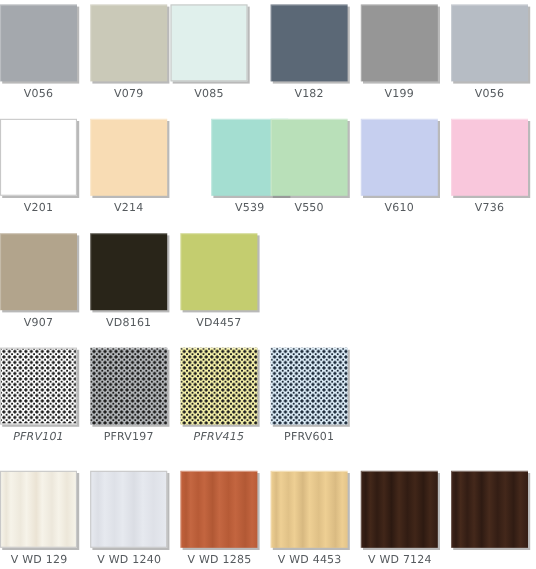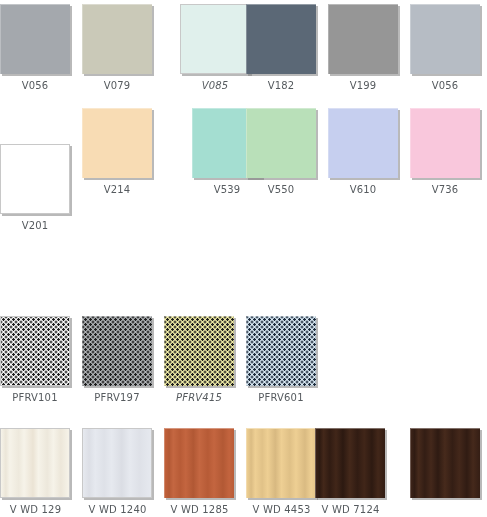--- a/index.html
+++ b/index.html
@@ -149,39 +149,39 @@
 
 <div class="swatch-row" style="position: absolute; left: 0px; top: 4px; height: 104px;">
       <div class="swatch-cell" style="left: 0px;">
         <div class="swatch-chip" style="width: 70px; height: 70px; background-color: rgb(164, 168, 173);"></div>
         <div class="swatch-label">V056</div>
       </div>
       <div class="swatch-cell" style="left: 82px;">
         <div class="swatch-chip" style="width: 70px; height: 70px; background-color: rgb(202, 201, 184);"></div>
         <div class="swatch-label">V079</div>
       </div>
-      <div class="swatch-cell" style="left: 180px; font-style: italic;">
+      <div class="swatch-cell" style="left: 155px;">
         <div class="swatch-chip pale" style="width: 70px; height: 70px; background-color: rgb(224, 240, 236);"></div>
         <div class="swatch-label">V085</div>
       </div>
       <div class="swatch-cell" style="left: 246px;">
         <div class="swatch-chip" style="width: 70px; height: 70px; background-color: rgb(91, 104, 118);"></div>
         <div class="swatch-label">V182</div>
       </div>
       <div class="swatch-cell" style="left: 328px;">
         <div class="swatch-chip" style="width: 70px; height: 70px; background-color: rgb(150, 150, 150);"></div>
         <div class="swatch-label">V199</div>
       </div>
       <div class="swatch-cell" style="left: 410px;">
         <div class="swatch-chip" style="width: 70px; height: 70px; background-color: rgb(182, 188, 196);"></div>
         <div class="swatch-label">V056</div>
       </div>
     </div>
     <div class="swatch-row" style="position: absolute; left: 0px; top: 108px; height: 104px;">
-      <div class="swatch-cell" style="left: 0px; margin-top: 36px;">
+      <div class="swatch-cell" style="left: 0px;">
         <div class="swatch-chip pale" style="width: 70px; height: 70px; background-color: rgb(255, 255, 255);"></div>
         <div class="swatch-label">V201</div>
       </div>
       <div class="swatch-cell" style="left: 82px;">
         <div class="swatch-chip" style="width: 70px; height: 70px; background-color: rgb(248, 220, 180);"></div>
         <div class="swatch-label">V214</div>
       </div>
       <div class="swatch-cell" style="left: 164px; padding-left: 28px;">
         <div class="swatch-chip" style="width: 70px; height: 70px; background-color: rgb(164, 222, 209);"></div>
         <div class="swatch-label">V539</div>
@@ -192,22 +192,36 @@
       </div>
       <div class="swatch-cell" style="left: 328px;">
         <div class="swatch-chip" style="width: 70px; height: 70px; background-color: rgb(198, 207, 239);"></div>
         <div class="swatch-label">V610</div>
       </div>
       <div class="swatch-cell" style="left: 410px;">
         <div class="swatch-chip" style="width: 70px; height: 70px; background-color: rgb(249, 199, 220);"></div>
         <div class="swatch-label">V736</div>
       </div>
     </div>
+    <div class="swatch-row" style="position: absolute; left: 0px; top: 212px; height: 104px;">
+      <div class="swatch-cell" style="left: 0px;">
+        <div class="swatch-chip" style="width: 70px; height: 70px; background-color: rgb(178, 164, 140);"></div>
+        <div class="swatch-label">V907</div>
+      </div>
+      <div class="swatch-cell" style="left: 82px;">
+        <div class="swatch-chip" style="width: 70px; height: 70px; background-color: rgb(41, 37, 25);"></div>
+        <div class="swatch-label">VD8161</div>
+      </div>
+      <div class="swatch-cell" style="left: 164px;">
+        <div class="swatch-chip" style="width: 70px; height: 70px; background-color: rgb(196, 205, 111);"></div>
+        <div class="swatch-label">VD4457</div>
+      </div>
+    </div>
     <div class="swatch-row" style="position: absolute; left: 0px; top: 316px; height: 112px;">
-      <div class="swatch-cell" style="left: 0px;">
+      <div class="swatch-cell" style="left: 0px; font-style: italic;">
         <div class="swatch-chip pale perf" style="width: 70px; height: 70px; background-color: rgb(253, 253, 253); background-image: radial-gradient(rgb(28, 28, 28) 0px, rgb(28, 28, 28) 1.25px, rgba(0, 0, 0, 0) 1.45px), radial-gradient(rgb(28, 28, 28) 0px, rgb(28, 28, 28) 1px, rgba(0, 0, 0, 0) 1.2px); background-size: 5px 5px, 5px 5px; background-position: 0px 0px, 2.5px 2.5px;"></div>
         <div class="swatch-label">PFRV101</div>
       </div>
       <div class="swatch-cell" style="left: 82px;">
         <div class="swatch-chip perf" style="width: 70px; height: 70px; background-color: rgb(179, 182, 185); background-image: radial-gradient(rgb(28, 28, 28) 0px, rgb(28, 28, 28) 1.25px, rgba(0, 0, 0, 0) 1.45px), radial-gradient(rgb(28, 28, 28) 0px, rgb(28, 28, 28) 1px, rgba(0, 0, 0, 0) 1.2px); background-size: 5px 5px, 5px 5px; background-position: 0px 0px, 2.5px 2.5px;"></div>
         <div class="swatch-label">PFRV197</div>
       </div>
       <div class="swatch-cell" style="left: 164px; font-style: italic;">
         <div class="swatch-chip perf" style="width: 70px; height: 70px; background-color: rgb(244, 240, 168); background-image: radial-gradient(rgb(28, 28, 28) 0px, rgb(28, 28, 28) 1.25px, rgba(0, 0, 0, 0) 1.45px), radial-gradient(rgb(28, 28, 28) 0px, rgb(28, 28, 28) 1px, rgba(0, 0, 0, 0) 1.2px); background-size: 5px 5px, 5px 5px; background-position: 0px 0px, 2.5px 2.5px;"></div>
         <div class="swatch-label">PFRV415</div>
@@ -235,21 +249,21 @@
           <div class="grain grain-wood"></div>
         </div>
         <div class="swatch-label align-left">V WD 1285</div>
       </div>
       <div class="swatch-cell" style="left: 246px;">
         <div class="swatch-chip" style="width: 70px; height: 70px; background-color: rgb(237, 206, 145);">
           <div class="grain grain-wood"></div>
         </div>
         <div class="swatch-label align-left">V WD 4453</div>
       </div>
-      <div class="swatch-cell" style="left: 315px;">
+      <div class="swatch-cell" style="left: 328px;">
         <div class="swatch-chip" style="width: 70px; height: 70px; background-color: rgb(58, 33, 22);">
           <div class="grain grain-wood-dark"></div>
         </div>
         <div class="swatch-label align-left">V WD 7124</div>
       </div>
       <div class="swatch-cell" style="left: 410px;">
         <div class="swatch-chip" style="width: 70px; height: 70px; background-color: rgb(61, 35, 24);">
           <div class="grain grain-wood-dark"></div>
         </div>
         <div class="swatch-label align-left blank"></div>

